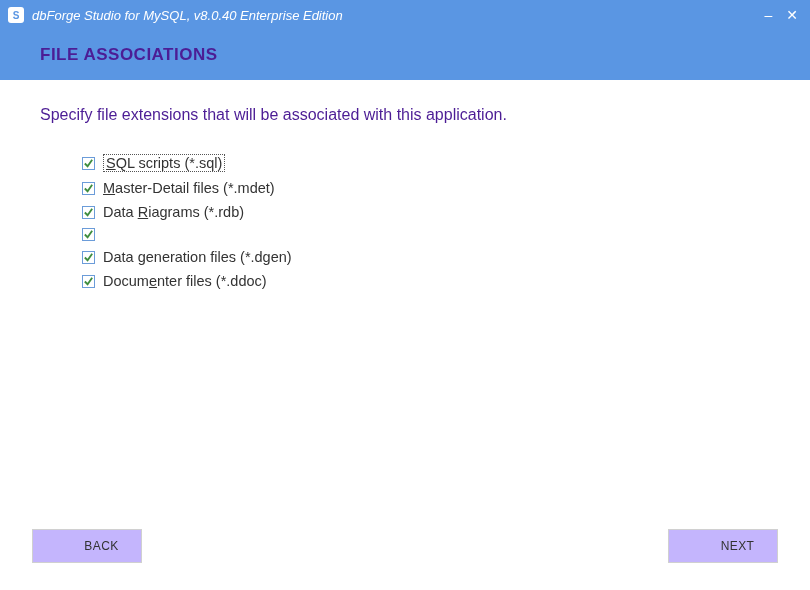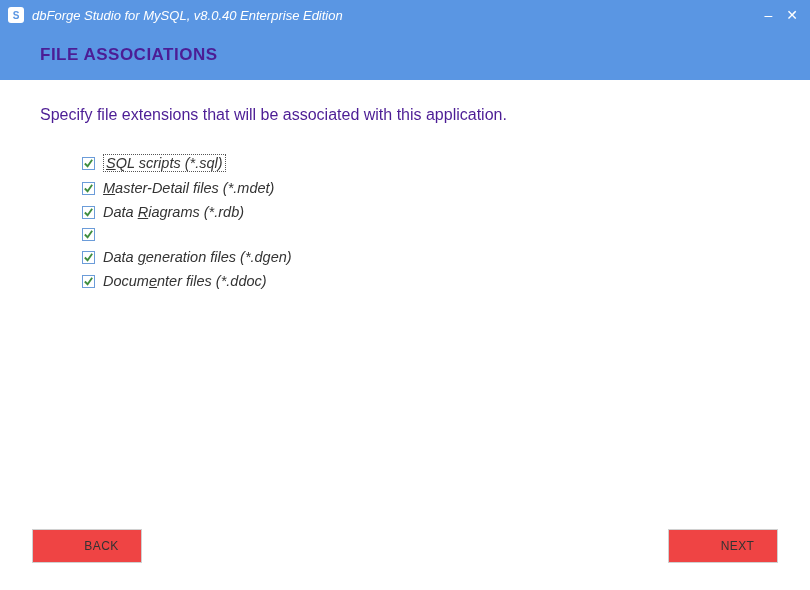--- a/index.html
+++ b/index.html
@@ -59,21 +59,20 @@
       height: calc(100% - 30px - 50px - 76px);
       color: #333;
     }
     .instruction {
       color: #4c1d95;
       font-size: 16px;
       margin-bottom: 30px;
     }
     .options {
       padding-left: 42px;
-      font-style: italic;
     }
     .option-row {
       display: flex;
       align-items: center;
       margin-bottom: 8px;
       font-size: 14.5px;
       color: #333;
     }
     .chk {
       width: 13px;
@@ -98,21 +97,21 @@
       height: 76px;
       display: flex;
       align-items: center;
       justify-content: space-between;
       padding: 0 32px 12px 32px;
     }
     .btn {
       min-width: 110px;
       height: 34px;
       border: 1px solid #d0d0d0;
-      background: #ef4444;
+      background: #c4b5fd;
       color: #333;
       font-size: 12px;
       letter-spacing: 0.4px;
       display: inline-flex;
       align-items: center;
       justify-content: center;
       cursor: pointer;
       user-select: none;
       padding-left: 29px;
     }

